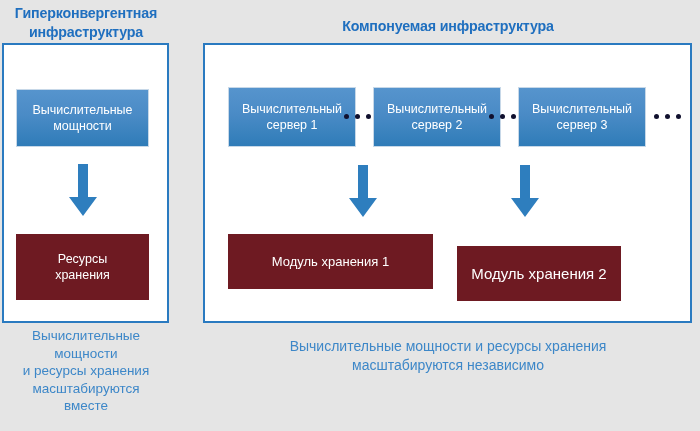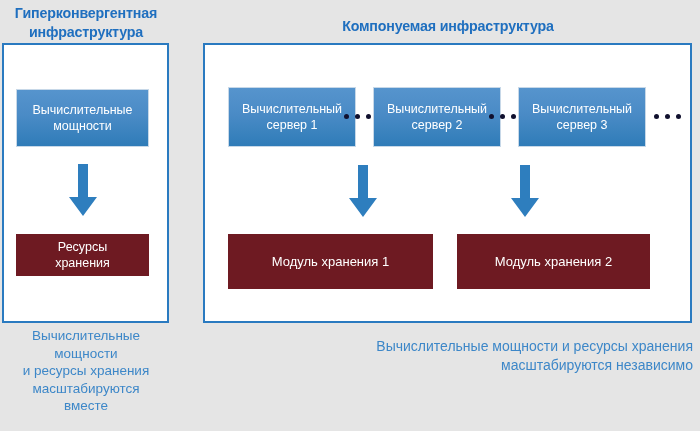--- a/index.html
+++ b/index.html
@@ -79,30 +79,30 @@
     background: linear-gradient(to bottom, #5694cd 0%, #4a8bc6 45%, #2f7cb8 100%);
     border: 1px solid #c7d8e8;
   }
   .box-storage {
     background: #6e1a22;
     border: 1px solid #6e1a22;
   }
 
   
   #box-compute-left  { left: 16px;  top: 89px;  width: 133px; height: 58px; }
-  #box-storage-left  { left: 16px;  top: 234px; width: 133px; height: 42px; }
+  #box-storage-left  { left: 16px;  top: 234px; width: 133px; height: 66px; }
 
   
   #box-server-1 { left: 228px; top: 87px; width: 128px; height: 60px; }
   #box-server-2 { left: 373px; top: 87px; width: 128px; height: 60px; }
   #box-server-3 { left: 518px; top: 87px; width: 128px; height: 60px; }
 
   
   #box-storage-1 { left: 228px; top: 234px; width: 205px; height: 55px; font-size: 13px; }
-  #box-storage-2 { left: 457px; top: 234px; width: 193px; height: 55px; font-size: 13px; }
+  #box-storage-2 { left: 457px; top: 246px; width: 164px; height: 55px; font-size: 15px; }
 
   
   .arrow-down {
     position: absolute;
     width: 30px;
     height: 54px;
   }
   #arrow-left     { left: 68px;  top: 164px; }
   #arrow-right-1  { left: 348px; top: 165px; }
   #arrow-right-2  { left: 510px; top: 165px; }
@@ -138,21 +138,20 @@
     left: 0px;
     top: 327px;
     width: 172px;
   }
   #caption-right {
     left: 203px;
     top: 337px;
     width: 490px;
     font-size: 14px;
     line-height: 19px;
-    text-align: right;
   }
 </style>
 </head>
 <body>
 
 <div id="canvas">
 
   <div class="panel-title" id="title-left">Гиперконвергентная
 инфраструктура</div>
 

